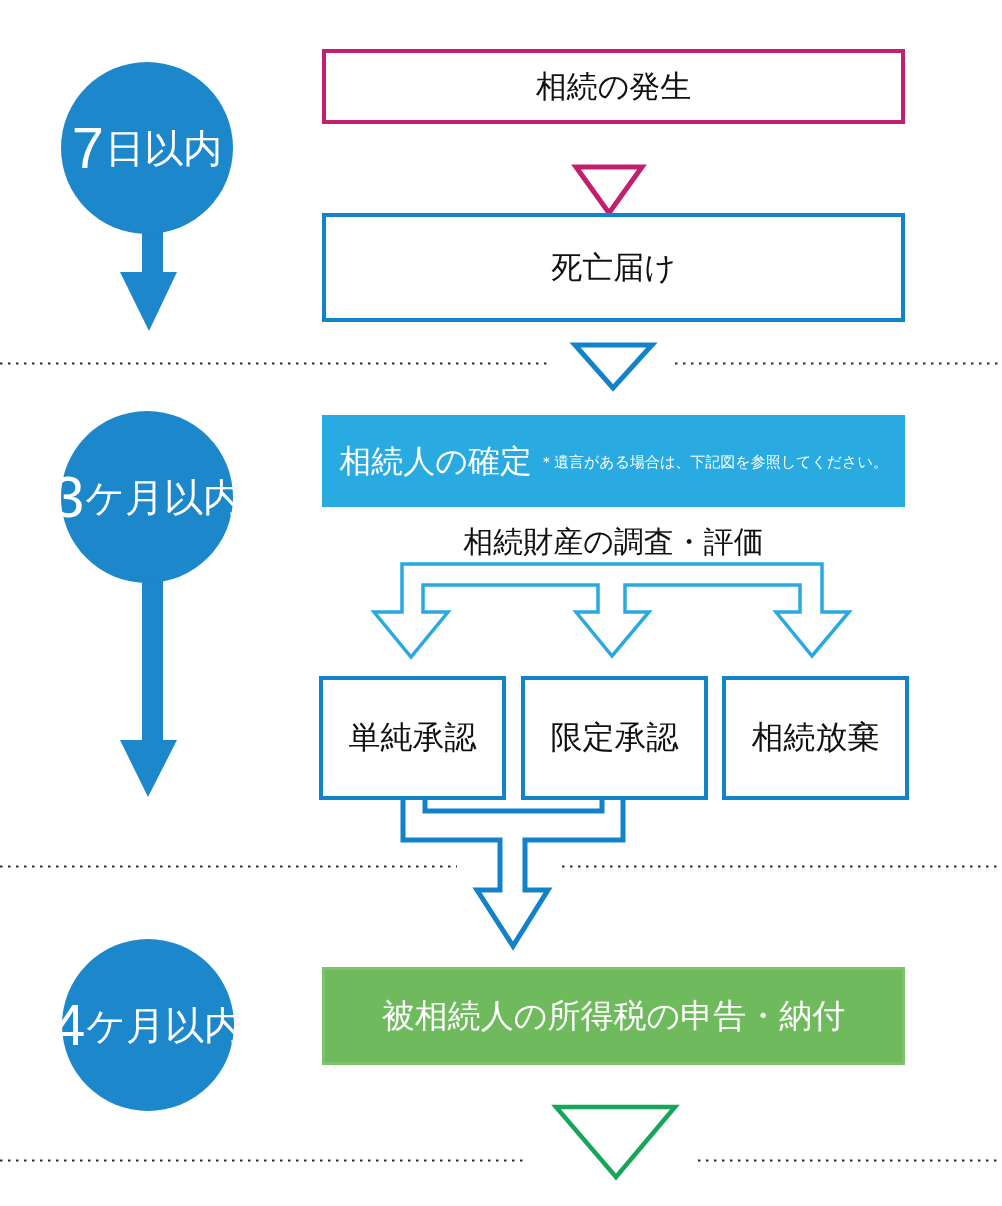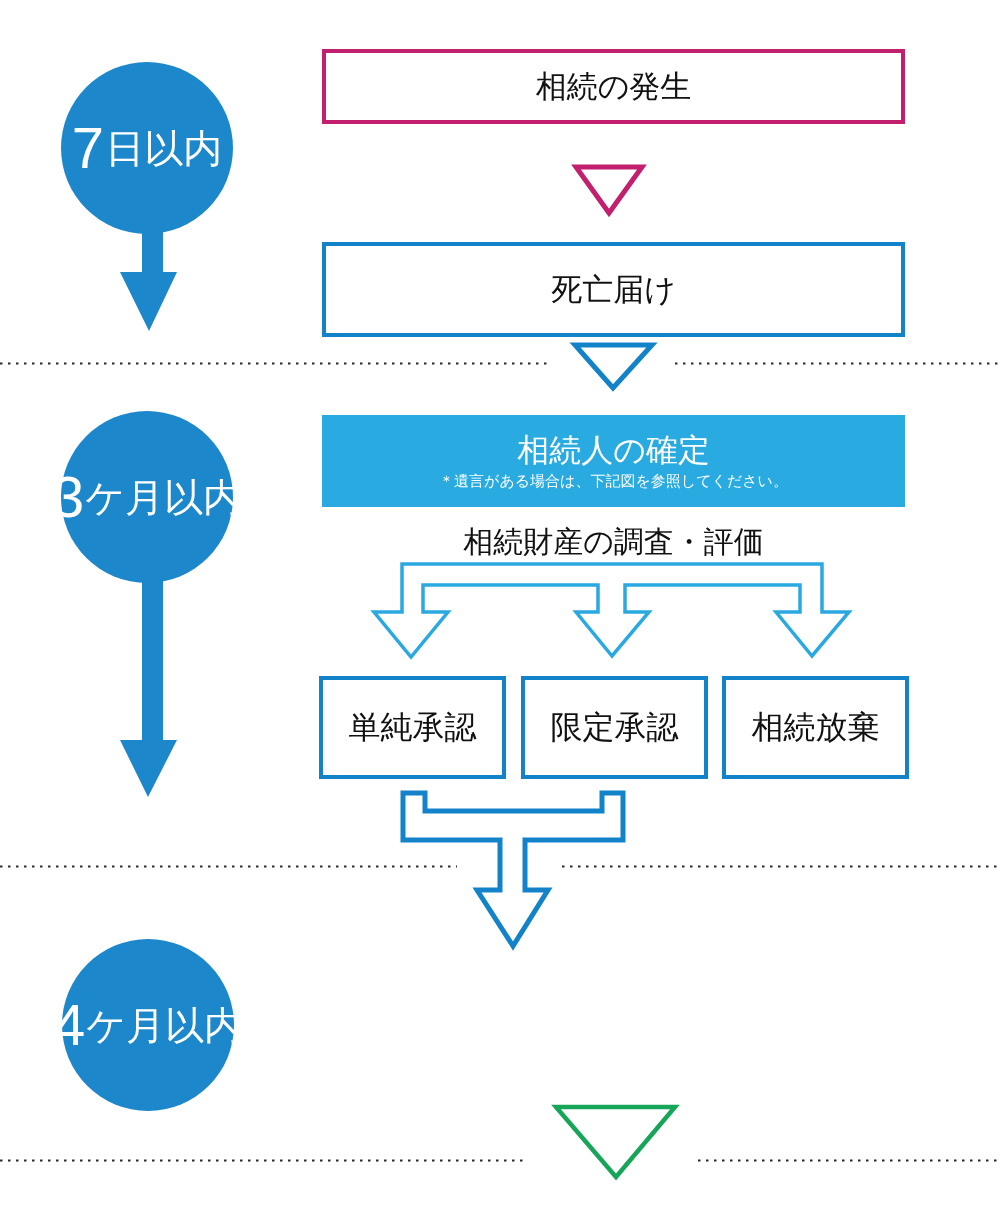--- a/index.html
+++ b/index.html
@@ -24,33 +24,33 @@
   #circle-4m { left:62px; top:939px; }
 
   
   .box {
     position:absolute; left:322px; width:583px;
     display:flex; align-items:center; justify-content:center;
     box-sizing:border-box; background:#ffffff; color:#111;
     font-size:31px; white-space:nowrap;
   }
   #box-start { top:49px;  height:75px; border:4px solid #c2206e; }
-  #box-death { top:242px; height:95px; border:4px solid #1283c8; }
+  #box-death { top:213px; height:109px; border:4px solid #1283c8; }
   #box-heirs {
     top:415px; height:92px; background:#29abe2; color:#fff;
-    flex-direction:column; gap:7px; border:none;
+    flex-direction:row; gap:7px; border:none;
   }
   #box-heirs .heirs-title { font-size:32px; line-height:1; }
   #box-heirs .heirs-note  { font-size:15px; line-height:1; }
   #survey-label {
     position:absolute; left:322px; width:583px; top:522px;
     text-align:center; font-size:30px; color:#111; white-space:nowrap;
   }
   .opt {
-    position:absolute; top:676px; height:103px; width:187px;
+    position:absolute; top:676px; height:124px; width:187px;
     border:4px solid #1283c8; box-sizing:border-box; background:#fff;
     display:flex; align-items:center; justify-content:center;
     font-size:32px; color:#111; white-space:nowrap;
   }
   #opt-1 { left:319px; }
   #opt-2 { left:521px; }
   #opt-3 { left:722px; }
   #box-tax {
     top:967px; height:98px; background:#6eba5c; color:#fff;
     border:3px solid #7dc26d; font-size:33px;
@@ -123,14 +123,17 @@
   <div class="opt" id="opt-1">
     <span>単純承認</span>
   </div>
   <div class="opt" id="opt-2">
     <span>限定承認</span>
   </div>
   <div class="opt" id="opt-3">
     <span>相続放棄</span>
   </div>
 
+  <div class="box" id="box-tax">
+    <span>被相続人の所得税の申告・納付</span>
+  </div>
 
 </div>
 
 </body></html>

